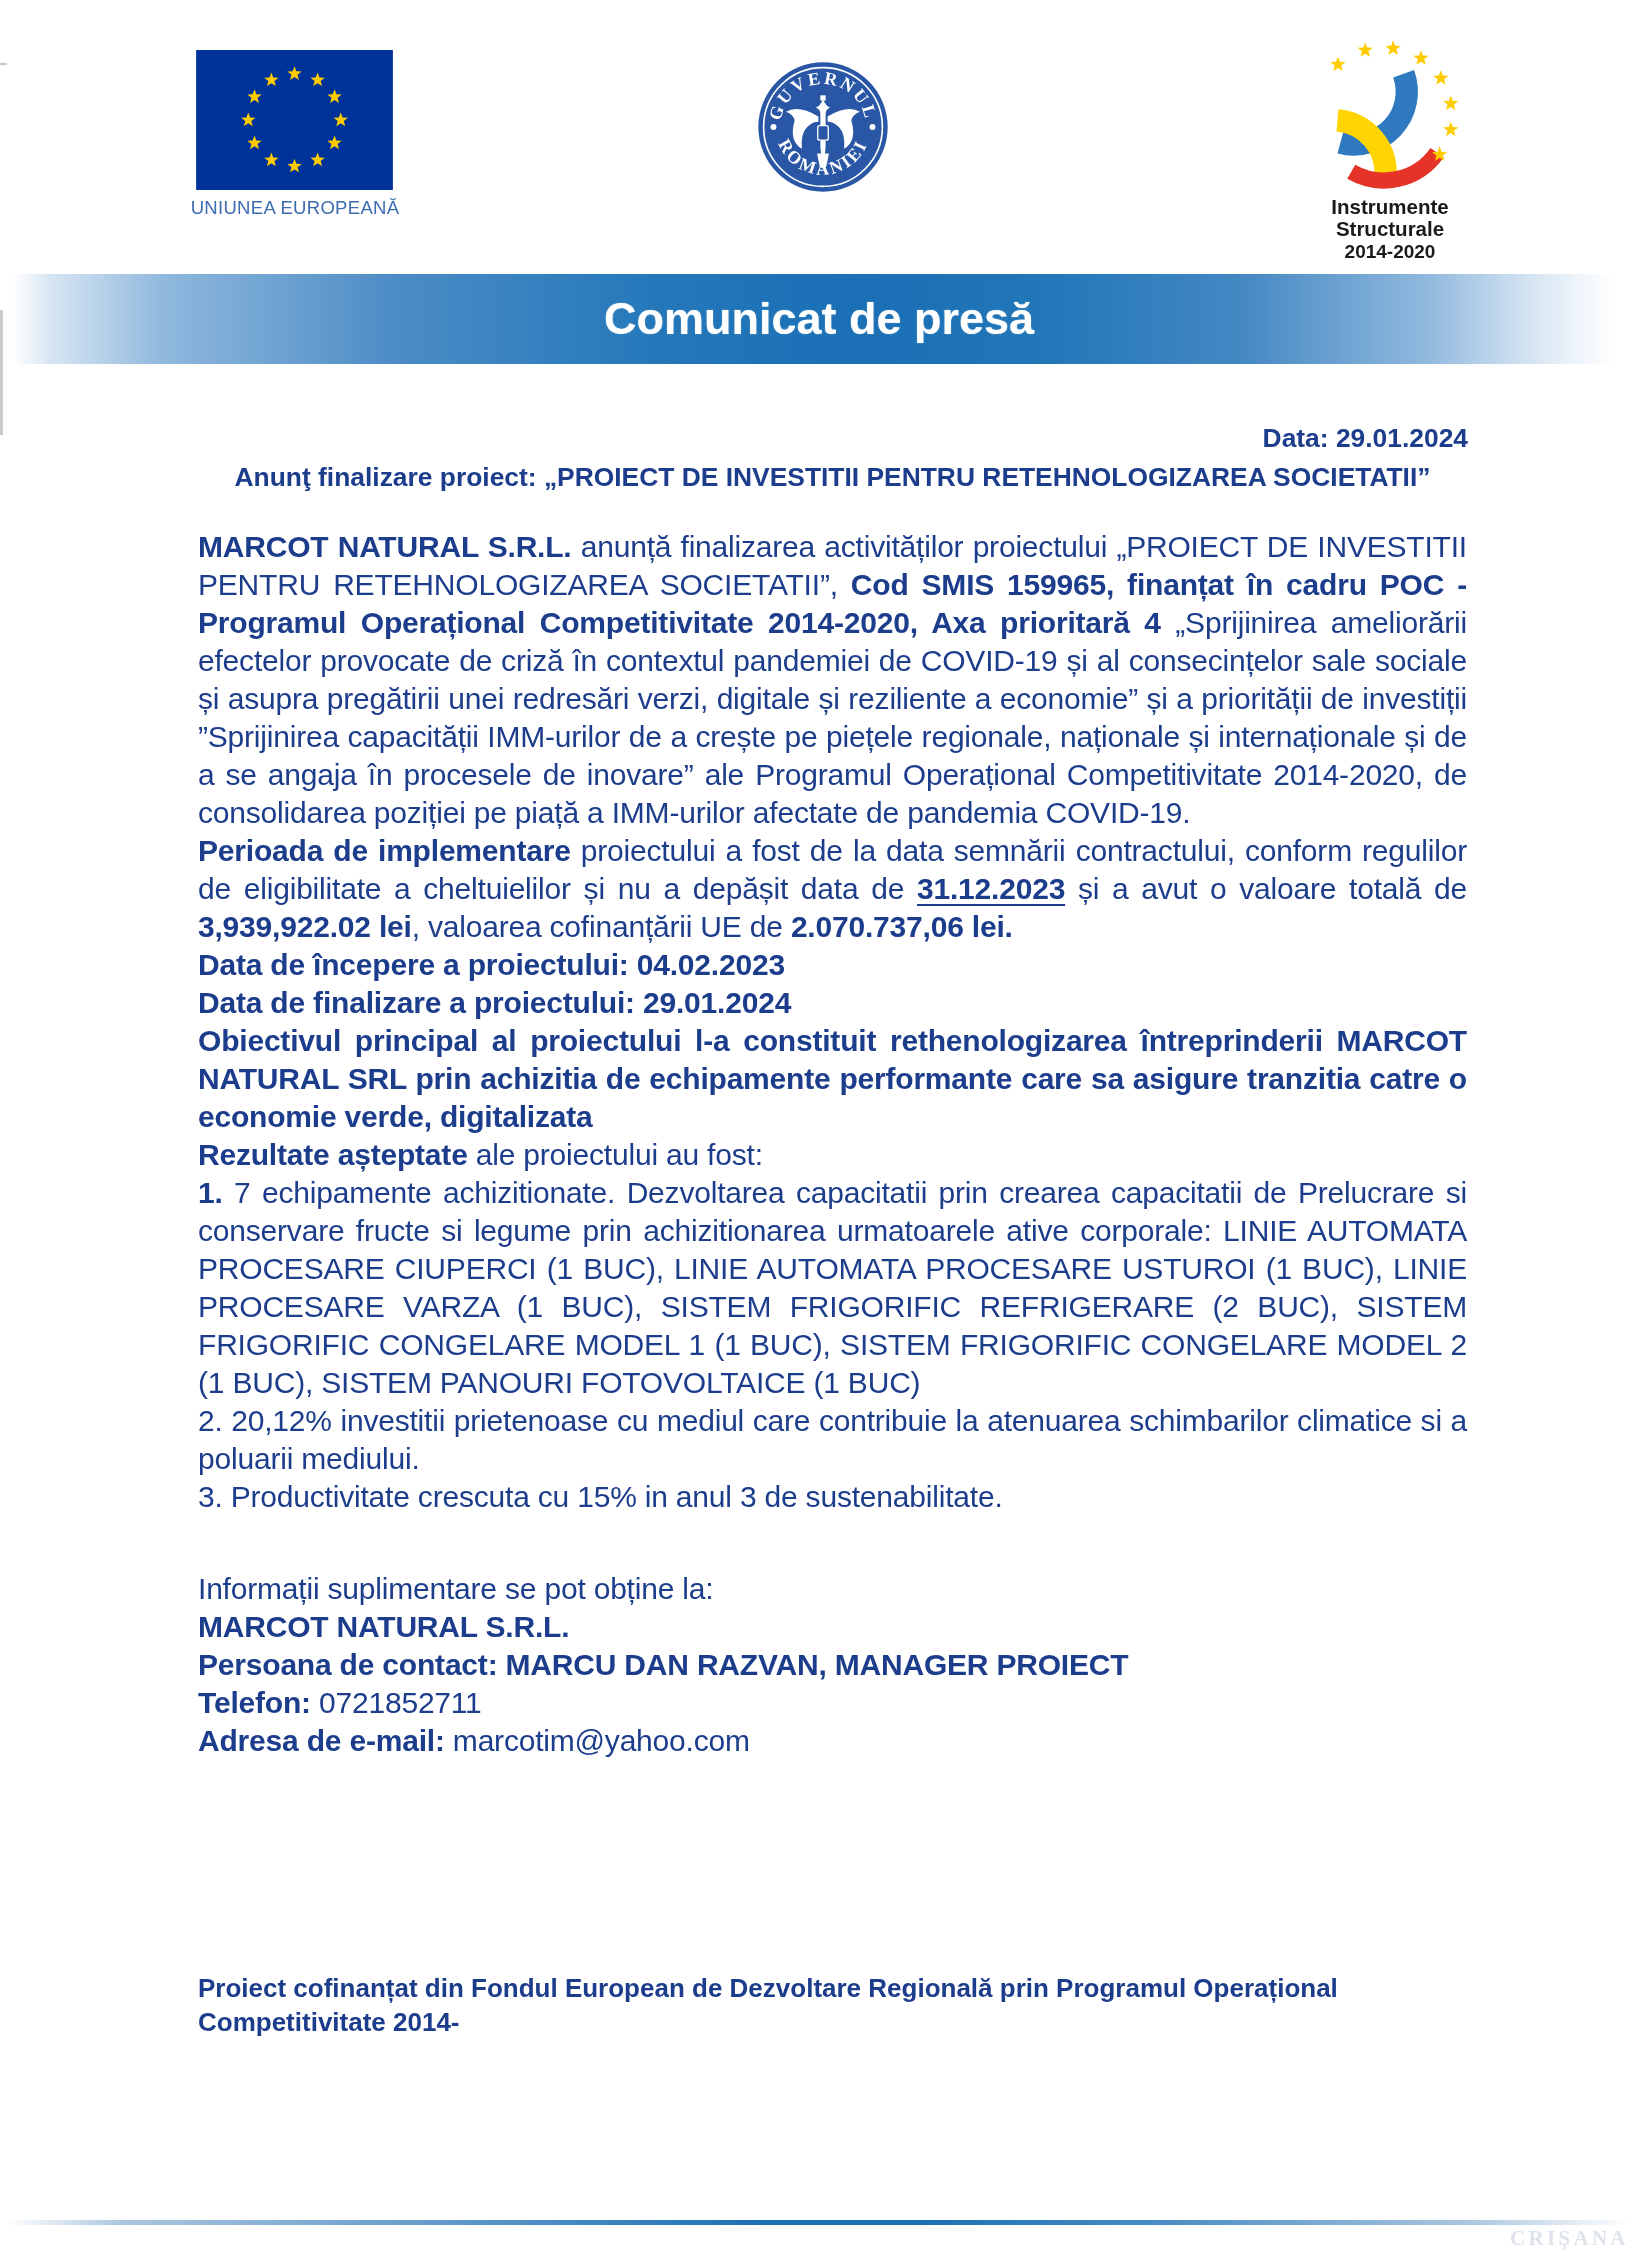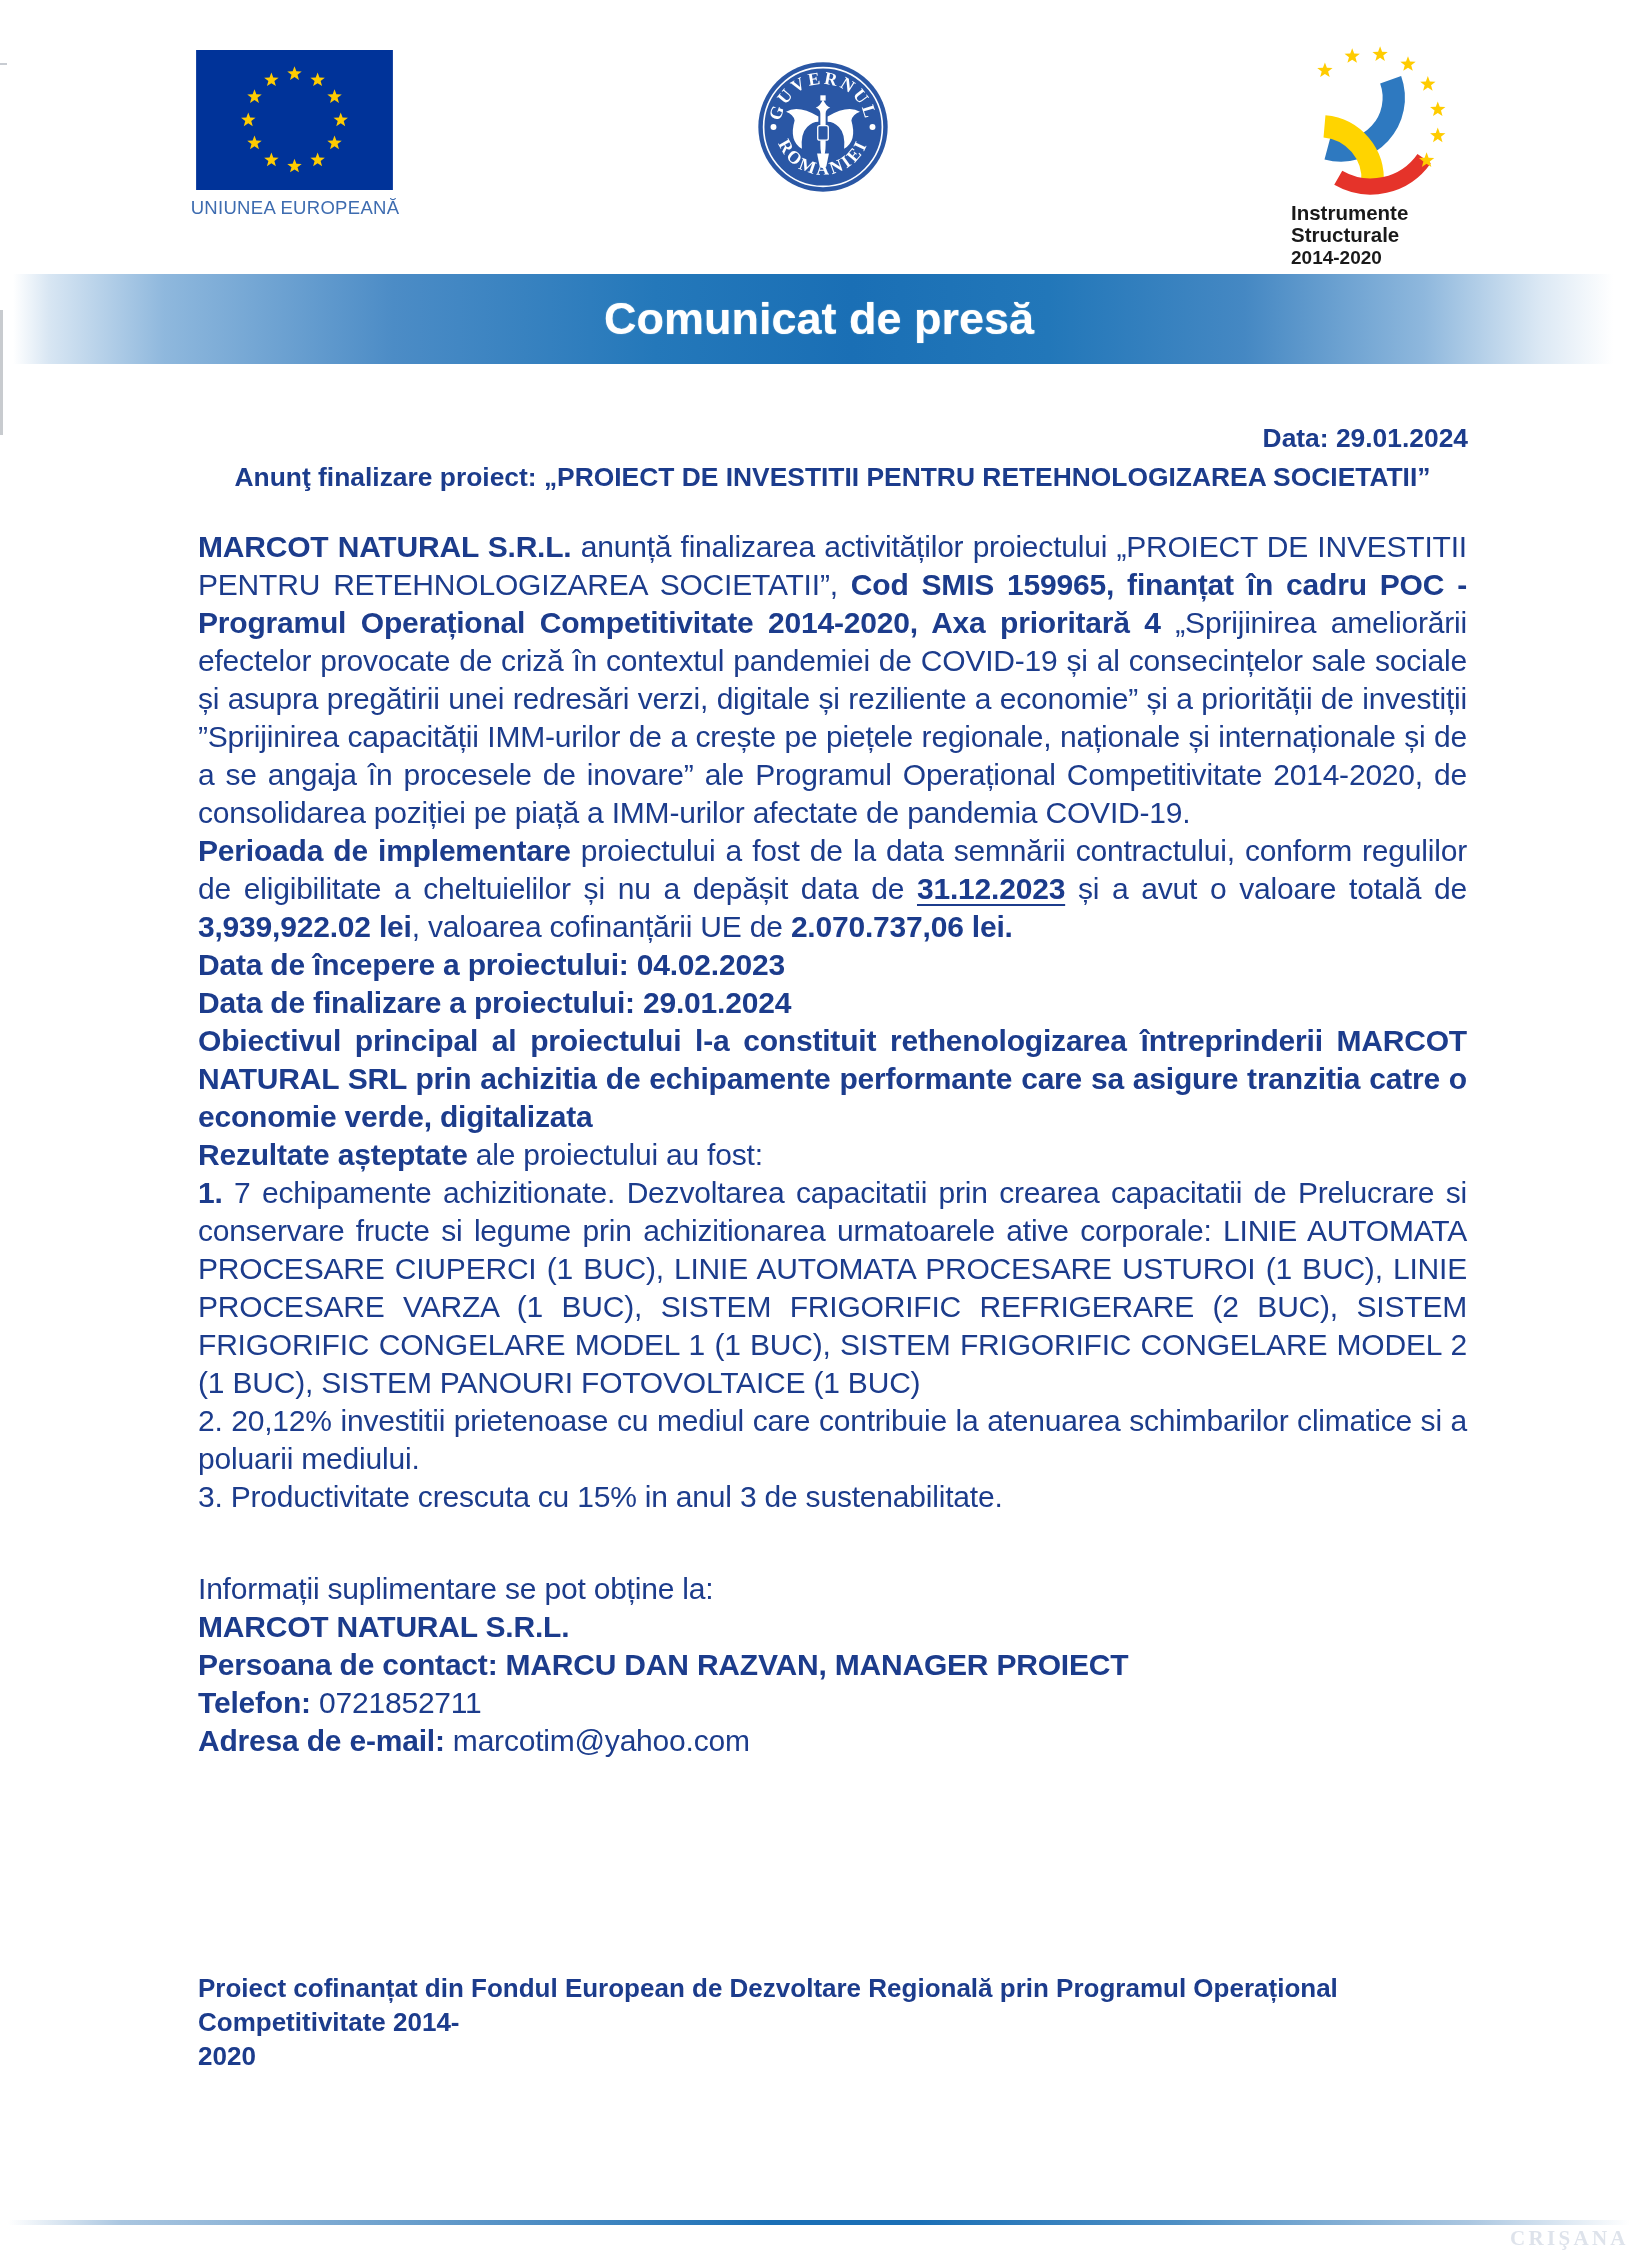--- a/index.html
+++ b/index.html
@@ -4,21 +4,21 @@
 <style>
   html,body{margin:0;padding:0;background:#fff;}
   .page{position:relative;width:1638px;height:2261px;background:#ffffff;overflow:hidden;
         font-family:"Liberation Sans",sans-serif;}
 
   
   .eu-flag{position:absolute;left:196px;top:50px;}
   .eu-caption{position:absolute;left:180px;top:197px;width:230px;text-align:center;
         font-size:18.5px;letter-spacing:0.3px;color:var(--caption-blue,#3e6cb0);}
   .gov-seal{position:absolute;left:757px;top:61px;}
-  .is-logo{position:absolute;left:1291px;top:42px;width:198px;}
+  .is-logo{position:absolute;left:1291px;top:36px;width:198px;text-align:center;}
   .is-caption1{font-size:20.5px;font-weight:700;color:var(--caption-black,#1a1a1a);line-height:22.5px;margin-top:2.6px;}
   .is-caption2{font-size:19px;font-weight:700;color:var(--caption-black,#1a1a1a);line-height:22px;}
 
   
   .banner{position:absolute;left:0;top:274px;width:1638px;height:90px;
       background:linear-gradient(90deg,#ffffff 0.8%,#d8e6f3 3%,#8fb8dd 10%,#4c8cc6 24%,
                  #2478ba 40%,var(--banner-blue,#1a6fb5) 52%,#2277b9 64%,#4588c3 76%,
                  #8fb8dd 87%,#dbe8f4 94%,#ffffff 98.5%);}
   .banner-title{width:100%;height:100%;display:flex;align-items:center;justify-content:center;
       color:#ffffff;font-size:45px;font-weight:700;text-shadow:0 0 1.3px rgba(255,255,255,.55);}
@@ -146,21 +146,20 @@
       <p><span>3. Productivitate crescuta cu 15% in anul 3 de sustenabilitate.</span></p>
       <p style="margin-top: 54px;"><span>Informații suplimentare se pot obține la:</span></p>
       <p><span class="b">MARCOT NATURAL S.R.L.</span></p>
       <p><span class="b">Persoana de contact: MARCU DAN RAZVAN, MANAGER PROIECT</span></p>
       <p><span class="b">Telefon:</span><span> 0721852711</span></p>
       <p><span class="b">Adresa de e-mail:</span><span> marcotim@yahoo.com</span></p>
     </div>
 
   <div class="footer-note">
       <div>Proiect cofinanțat din Fondul European de Dezvoltare Regională prin Programul Operațional Competitivitate 2014-</div>
-      <div>2020</div>
     </div>
 
   <div class="bottom-line"></div>
   <div class="watermark">CRIŞANA</div>
 
   <div class="artifact-v"></div>
   <div class="artifact-t"></div>
 </div>
 
 

